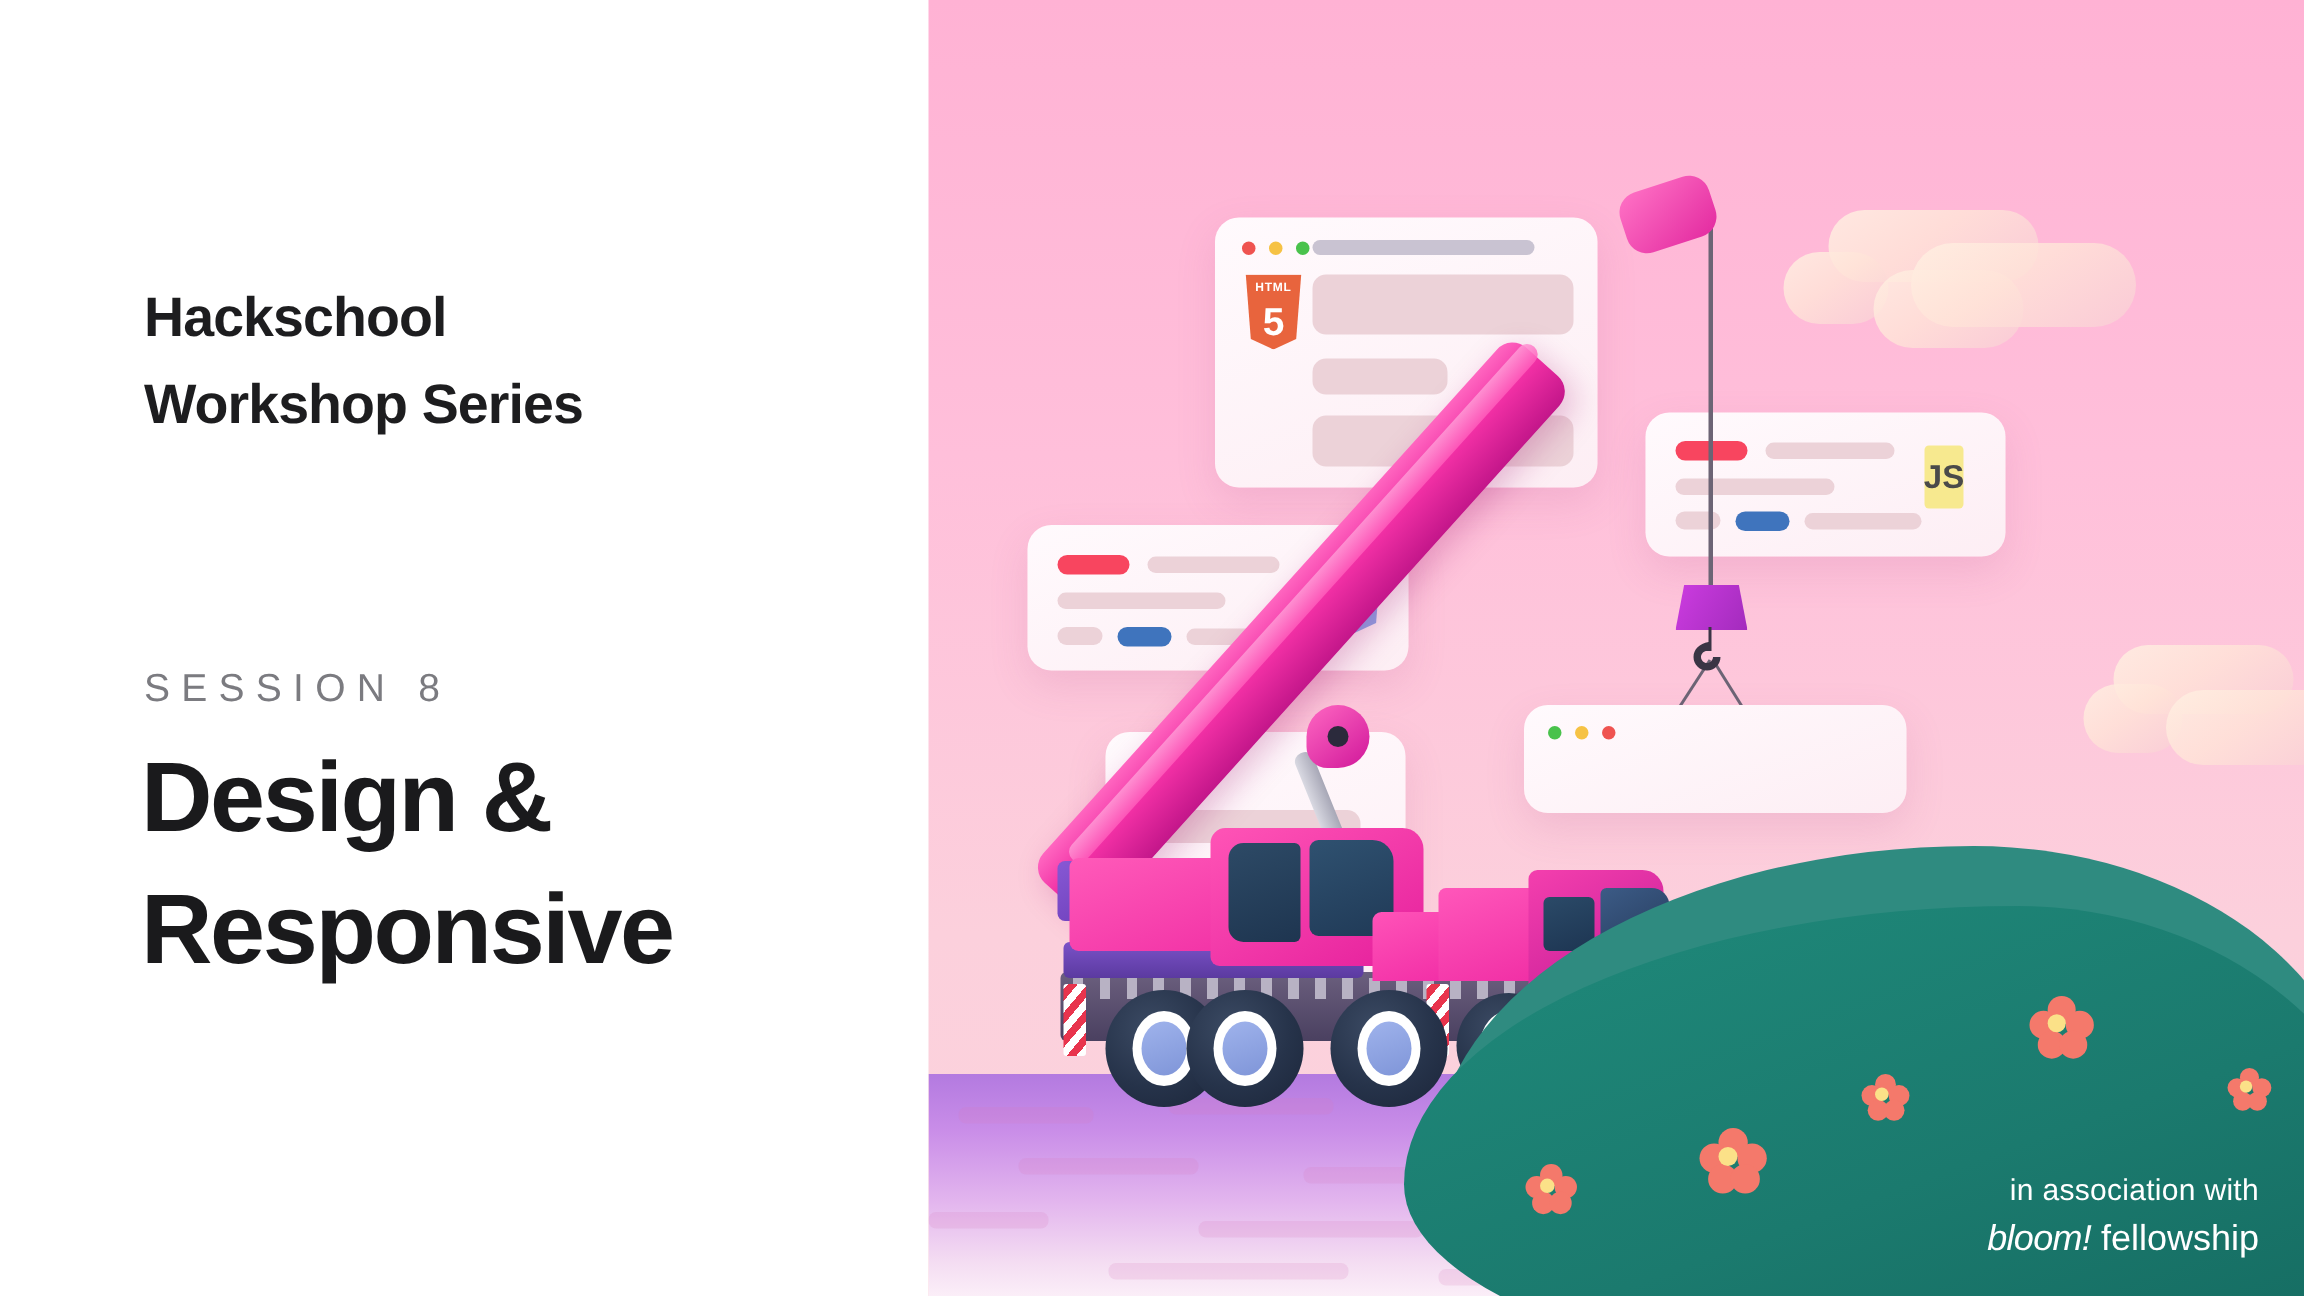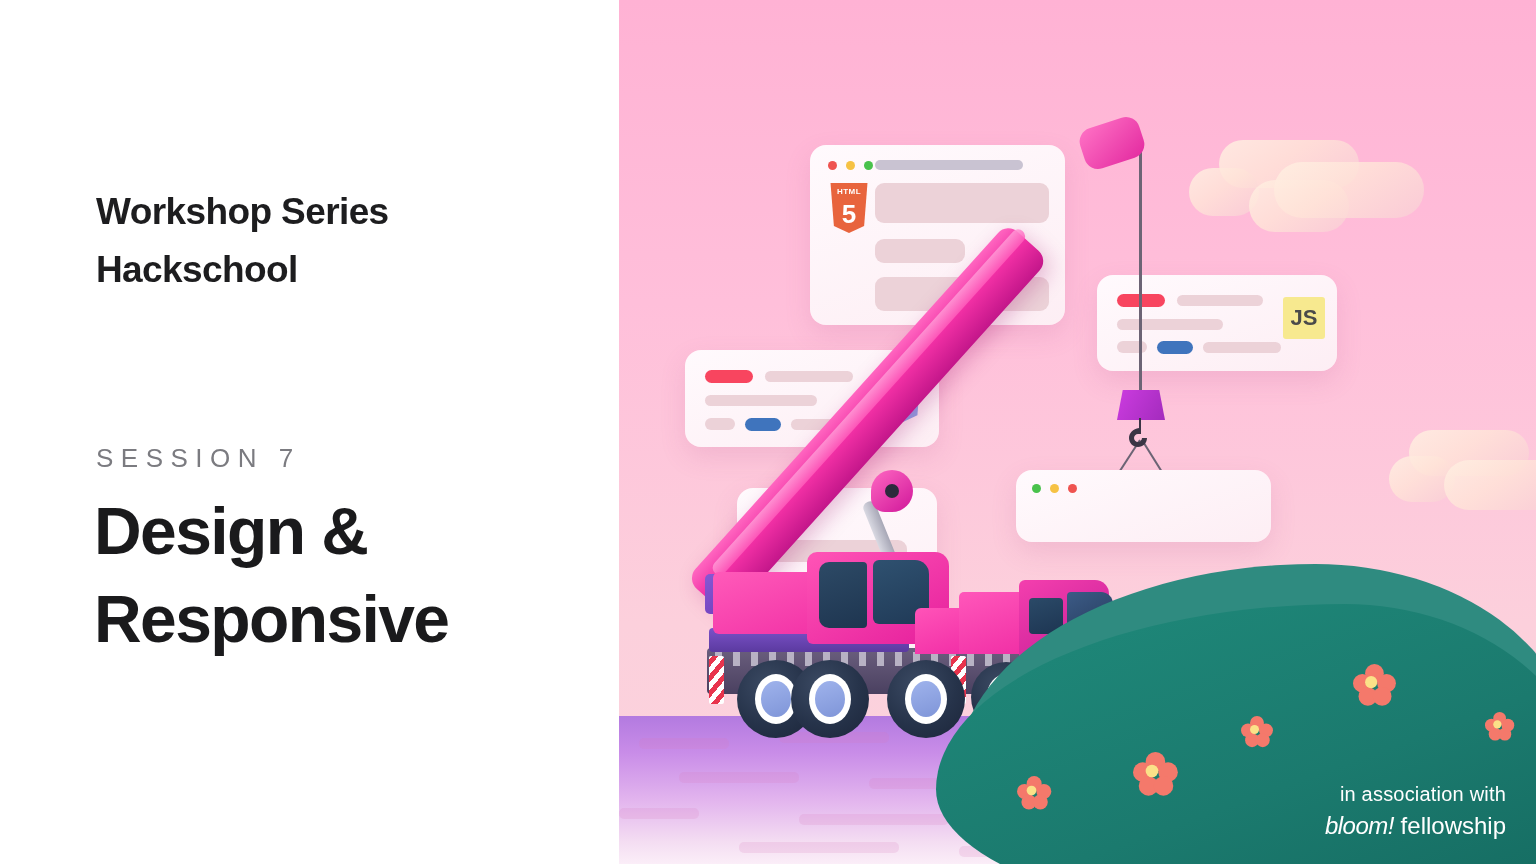--- a/index.html
+++ b/index.html
@@ -72,21 +72,21 @@
     display:flex;align-items:flex-end;justify-content:center;}
   .html5 b{color:#fff;font-size:26px;font-weight:bold;line-height:1;padding-bottom:6px;}
   .html5 em{position:absolute;top:4px;left:0;right:0;text-align:center;color:#fff;
     font-size:8px;font-style:normal;font-weight:bold;letter-spacing:.5px;}
   .css3{position:absolute;width:40px;height:48px;background:#8ca6e8;
     clip-path:polygon(6% 0,94% 0,86% 86%,50% 100%,14% 86%);
     display:flex;align-items:flex-end;justify-content:center;}
   .css3 b{color:#fff;font-size:25px;font-weight:bold;line-height:1;padding-bottom:6px;}
   .css3 em{position:absolute;top:4px;left:0;right:0;text-align:center;color:#fff;
     font-size:8px;font-style:normal;font-weight:bold;letter-spacing:.5px;}
-  .jsbox{position:absolute;width:42px;height:42px;background:#f7e98f;border-radius:3px;
+  .jsbox{position:absolute;width:26px;height:42px;background:#f7e98f;border-radius:3px;
     display:flex;align-items:center;justify-content:center;}
   .jsbox b{color:#4a4a4a;font-size:22px;font-weight:bold;}
 
   
   .cable{position:absolute;background:#6c6475;}
   .boom{position:absolute;transform-origin:0 50%;border-radius:14px;}
   .wheel{position:absolute;width:78px;height:78px;border-radius:50%;
     background:radial-gradient(circle at 38% 32%,#3b4a63 0%,#26334a 55%,#1b2539 100%);}
   .wheel .hub{position:absolute;left:18px;top:14px;width:42px;height:50px;border-radius:50%;
     background:#ffffff;}
@@ -96,25 +96,25 @@
 </style>
 </head>
 <body>
 
 <div class="slide">
 
   <div class="left">
 
 
     <div class="subtitle">
+      <div>Hackschool</div>
       <div>Workshop Series</div>
-      <div>Hackschool</div>
-    </div>
-
-    <div class="session">SESSION 7</div>
+    </div>
+
+    <div class="session">SESSION 8</div>
 
     <div class="title">
       <div>Design &amp;</div>
       <div>Responsive</div>
     </div>
   </div>
 
   <div class="art">
 
     <div class="cloud" style="left:570px;top:140px;width:210px;height:90px;">

